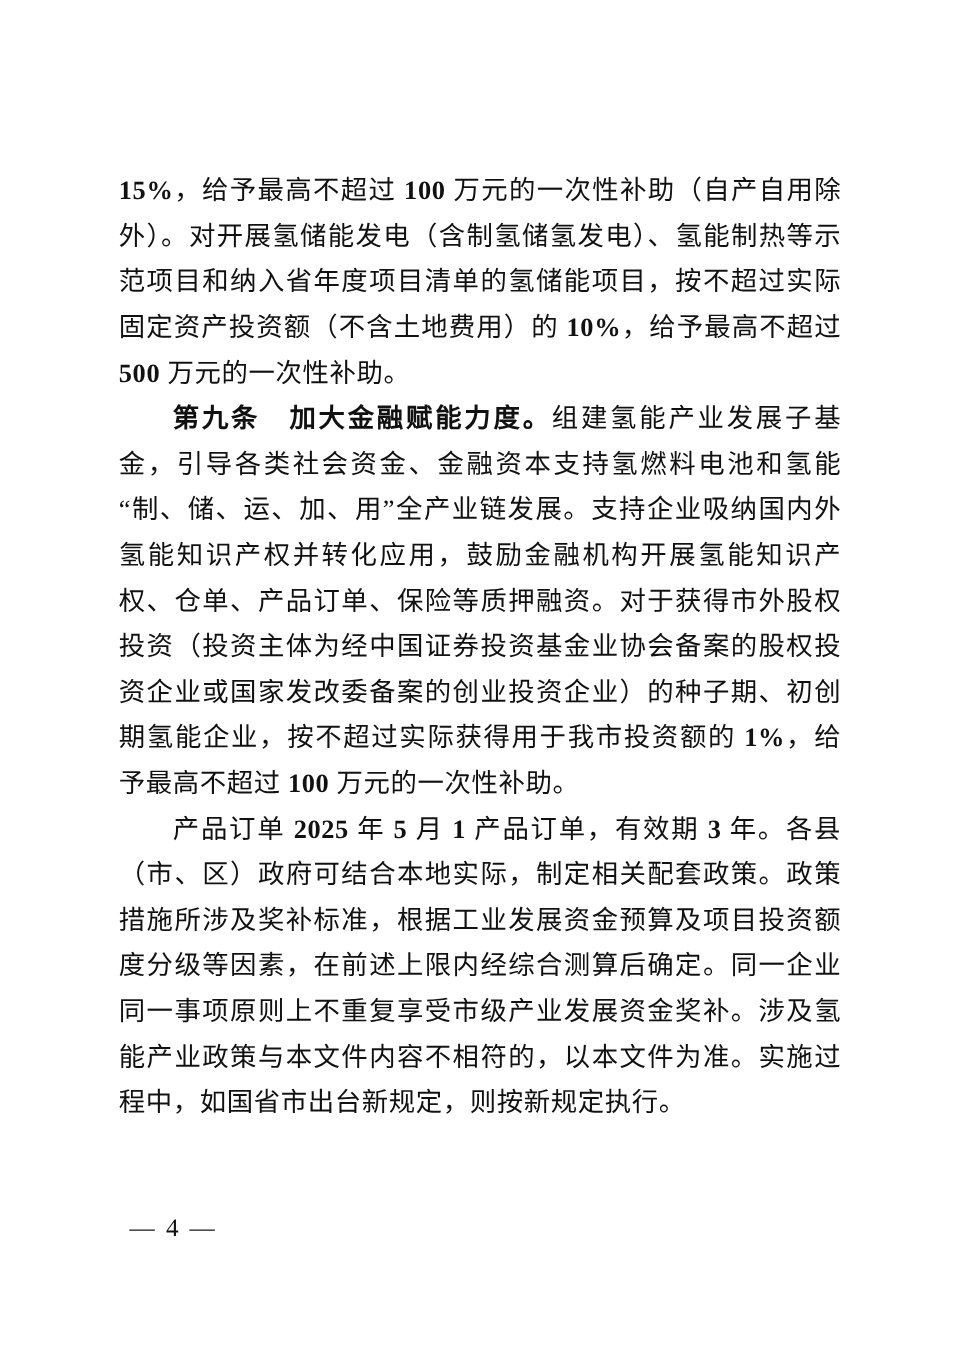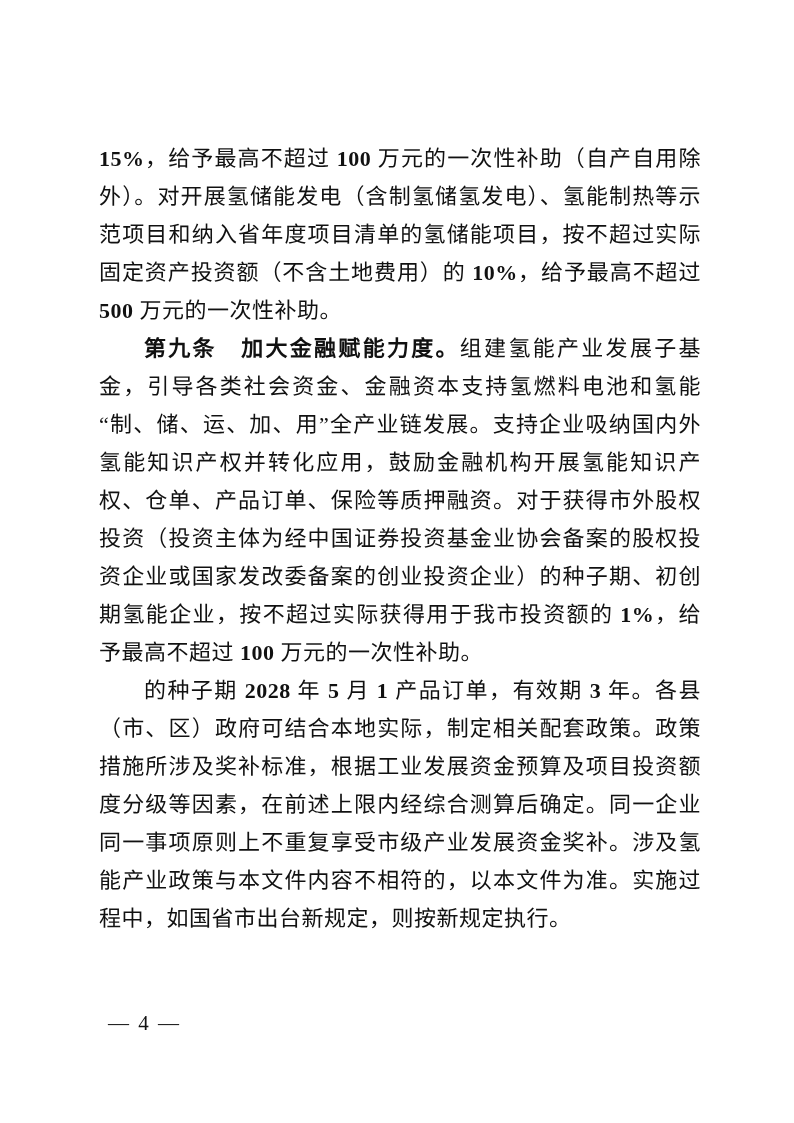--- a/index.html
+++ b/index.html
@@ -60,16 +60,16 @@
     color: #111111;
   }
 </style>
 </head>
 <body>
 
 <div class="page">
   <div class="content">
       <p class="doc-para"><span class="num">15%</span><span>，给予最高不超过 </span><span class="num">100</span><span> 万元的一次性补助（自产自用除外）。对开展氢储能发电（含制氢储氢发电）、氢能制热等示范项目和纳入省年度项目清单的氢储能项目，按不超过实际固定资产投资额（不含土地费用）的 </span><span class="num">10%</span><span>，给予最高不超过 </span><span class="num">500</span><span> 万元的一次性补助。</span></p>
       <p class="doc-para indent"><span class="headline">第九条　加大金融赋能力度。</span><span>组建氢能产业发展子基金，引导各类社会资金、金融资本支持氢燃料电池和氢能“制、储、运、加、用”全产业链发展。支持企业吸纳国内外氢能知识产权并转化应用，鼓励金融机构开展氢能知识产权、仓单、产品订单、保险等质押融资。对于获得市外股权投资（投资主体为经中国证券投资基金业协会备案的股权投资企业或国家发改委备案的创业投资企业）的种子期、初创期氢能企业，按不超过实际获得用于我市投资额的 </span><span class="num">1%</span><span>，给予最高不超过 </span><span class="num">100</span><span> 万元的一次性补助。</span></p>
-      <p class="doc-para indent"><span>的种子期 </span><span class="num">2028</span><span> 年 </span><span class="num">5</span><span> 月 </span><span class="num">1</span><span> 产品订单，有效期 </span><span class="num">3</span><span> 年。各县（市、区）政府可结合本地实际，制定相关配套政策。政策措施所涉及奖补标准，根据工业发展资金预算及项目投资额度分级等因素，在前述上限内经综合测算后确定。同一企业同一事项原则上不重复享受市级产业发展资金奖补。涉及氢能产业政策与本文件内容不相符的，以本文件为准。实施过程中，如国省市出台新规定，则按新规定执行。</span></p>
+      <p class="doc-para indent"><span>产品订单 </span><span class="num">2025</span><span> 年 </span><span class="num">5</span><span> 月 </span><span class="num">1</span><span> 产品订单，有效期 </span><span class="num">3</span><span> 年。各县（市、区）政府可结合本地实际，制定相关配套政策。政策措施所涉及奖补标准，根据工业发展资金预算及项目投资额度分级等因素，在前述上限内经综合测算后确定。同一企业同一事项原则上不重复享受市级产业发展资金奖补。涉及氢能产业政策与本文件内容不相符的，以本文件为准。实施过程中，如国省市出台新规定，则按新规定执行。</span></p>
     </div>
   <div class="footer">— 4 —</div>
 </div>
 
 </body></html>

